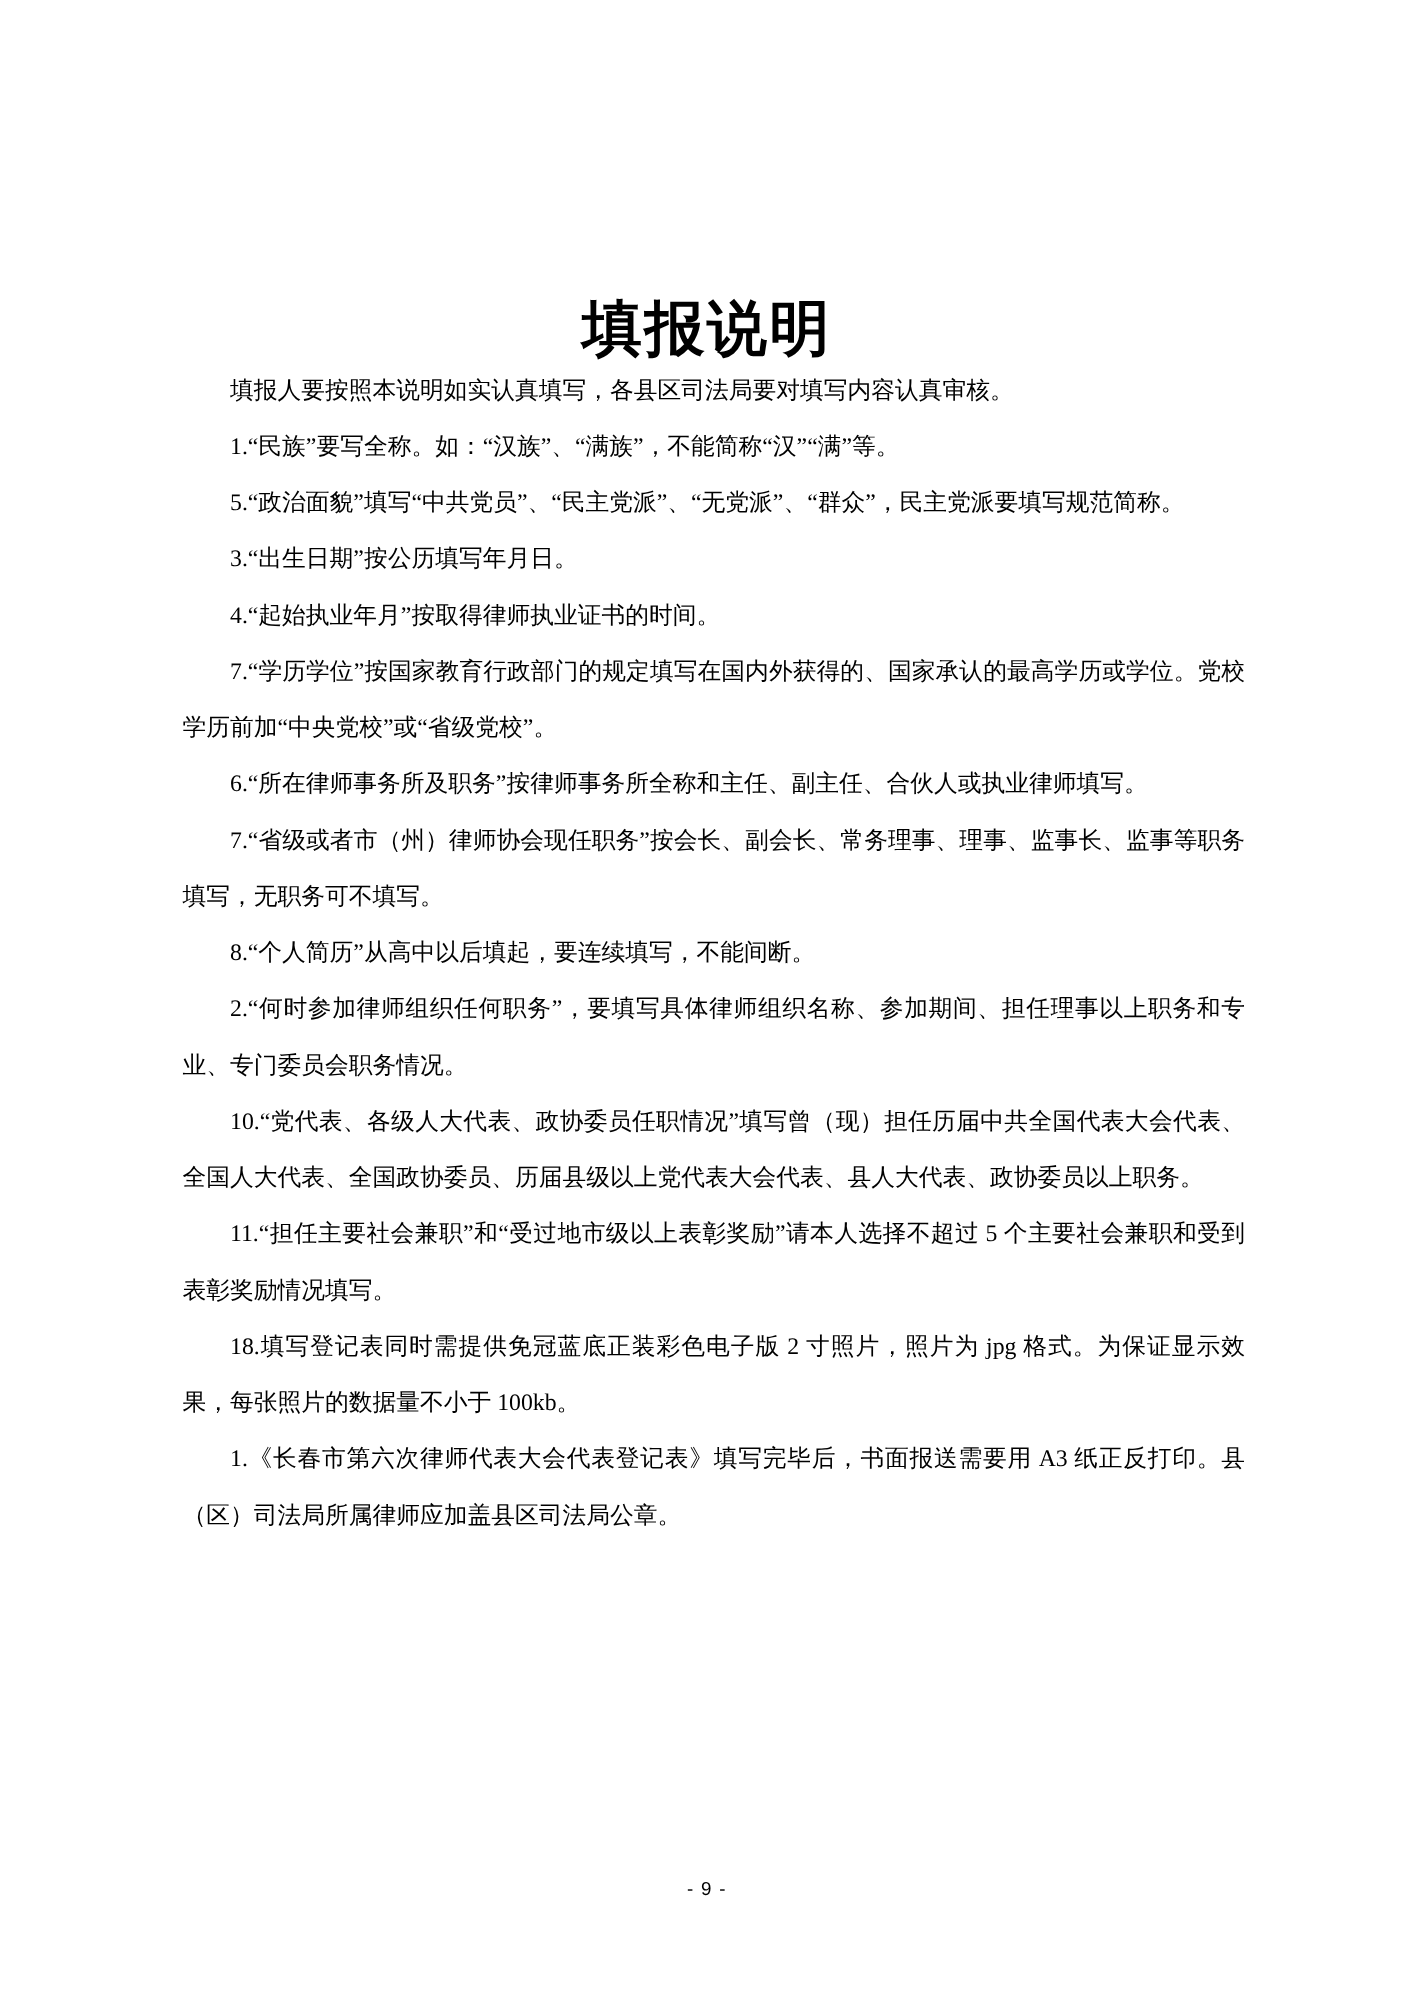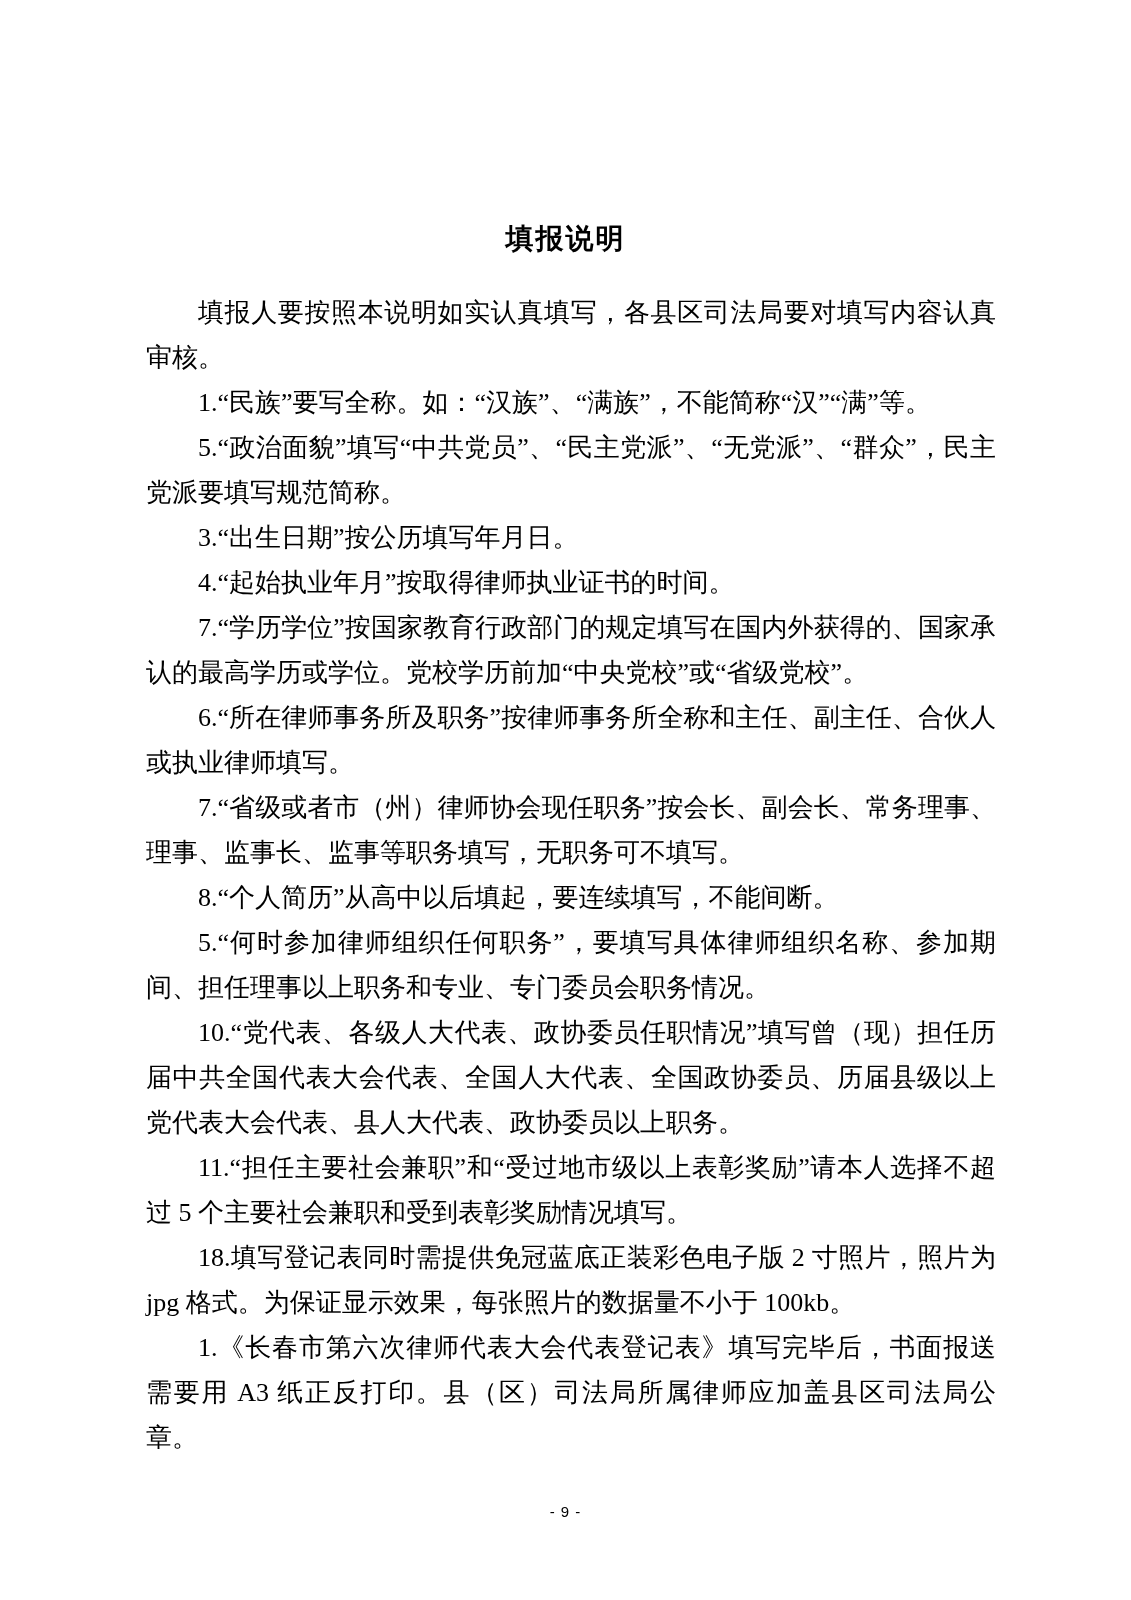--- a/index.html
+++ b/index.html
@@ -15,31 +15,31 @@
     color: #000000;
     font-family: "Liberation Serif", "DejaVu Serif", serif;
     overflow: hidden;
   }
   .doc-title {
     position: absolute;
     top: 203px;
     left: 0;
     width: 100%;
     text-align: center;
-    font-size: 28px;
+    font-size: 48px;
     font-weight: bold;
     letter-spacing: 2px;
     line-height: 1.2;
   }
   .doc-body {
     position: absolute;
     top: 290px;
     left: 146px;
     width: 850px;
-    font-size: 26px;
+    font-size: 19px;
     line-height: 45px;
     text-align: justify;
     text-justify: inter-ideograph;
   }
   .doc-body p {
     margin: 0;
     padding: 0;
     text-indent: 2em;
     word-break: break-all;
   }
@@ -65,21 +65,21 @@
   <div class="doc-body">
     <p>填报人要按照本说明如实认真填写，各县区司法局要对填写内容认真审核。</p>
     <p>1.“民族”要写全称。如：“汉族”、“满族”，不能简称“汉”“满”等。</p>
     <p>5.“政治面貌”填写“中共党员”、“民主党派”、“无党派”、“群众”，民主党派要填写规范简称。</p>
     <p>3.“出生日期”按公历填写年月日。</p>
     <p>4.“起始执业年月”按取得律师执业证书的时间。</p>
     <p>7.“学历学位”按国家教育行政部门的规定填写在国内外获得的、国家承认的最高学历或学位。党校学历前加“中央党校”或“省级党校”。</p>
     <p>6.“所在律师事务所及职务”按律师事务所全称和主任、副主任、合伙人或执业律师填写。</p>
     <p>7.“省级或者市（州）律师协会现任职务”按会长、副会长、常务理事、理事、监事长、监事等职务填写，无职务可不填写。</p>
     <p>8.“个人简历”从高中以后填起，要连续填写，不能间断。</p>
-    <p>5.“何时参加律师组织任何职务”，要填写具体律师组织名称、参加期间、担任理事以上职务和专业、专门委员会职务情况。</p>
+    <p>2.“何时参加律师组织任何职务”，要填写具体律师组织名称、参加期间、担任理事以上职务和专业、专门委员会职务情况。</p>
     <p>10.“党代表、各级人大代表、政协委员任职情况”填写曾（现）担任历届中共全国代表大会代表、全国人大代表、全国政协委员、历届县级以上党代表大会代表、县人大代表、政协委员以上职务。</p>
     <p>11.“担任主要社会兼职”和“受过地市级以上表彰奖励”请本人选择不超过 5 个主要社会兼职和受到表彰奖励情况填写。</p>
     <p>18.填写登记表同时需提供免冠蓝底正装彩色电子版 2 寸照片，照片为 jpg 格式。为保证显示效果，每张照片的数据量不小于 100kb。</p>
     <p>1.《长春市第六次律师代表大会代表登记表》填写完毕后，书面报送需要用 A3 纸正反打印。县（区）司法局所属律师应加盖县区司法局公章。</p>
   </div>
 
   <div class="page-number">- 9 -</div>
 
 </div>
 

